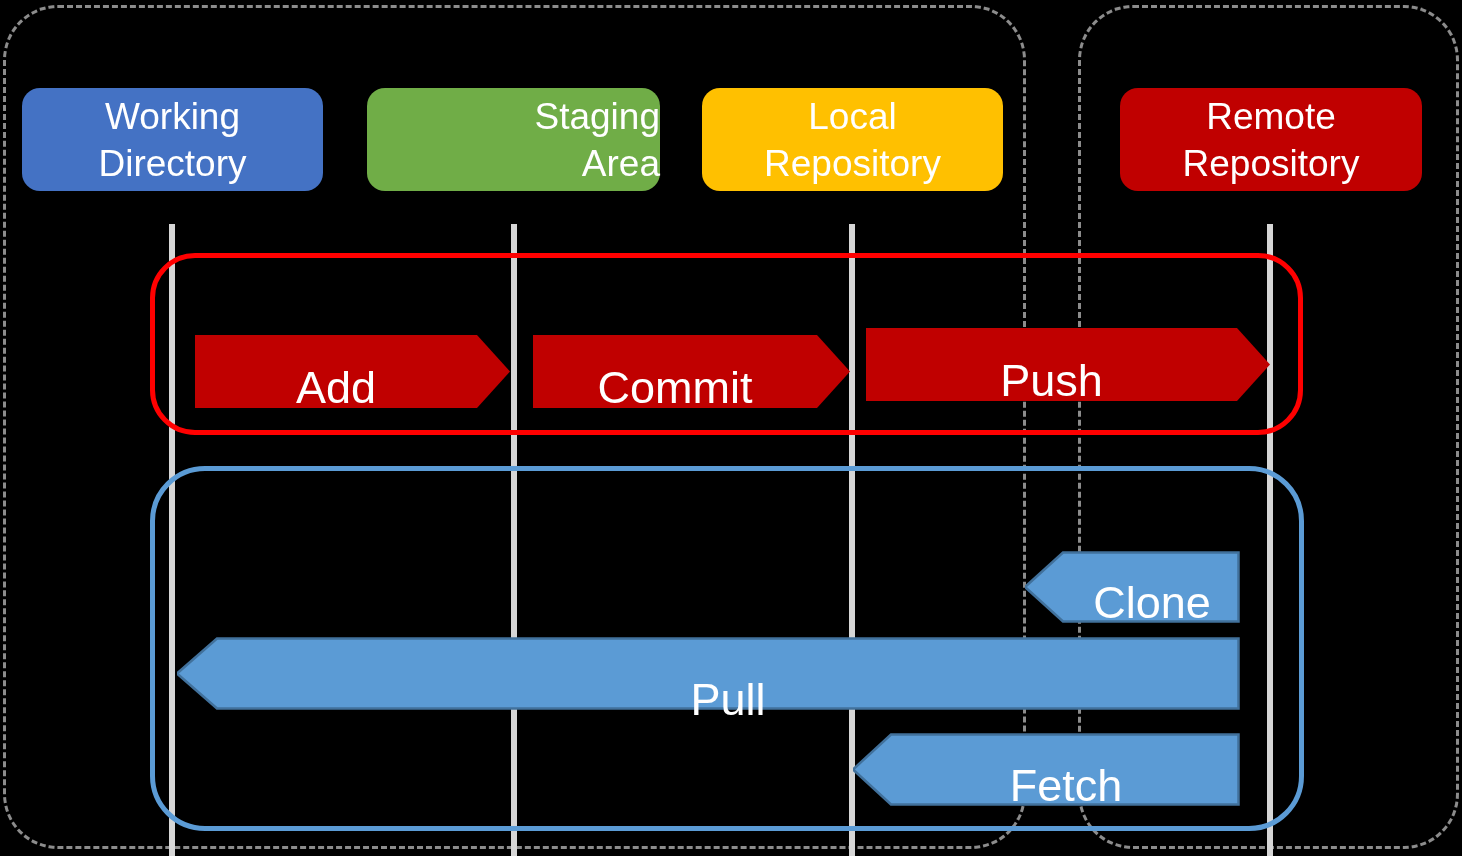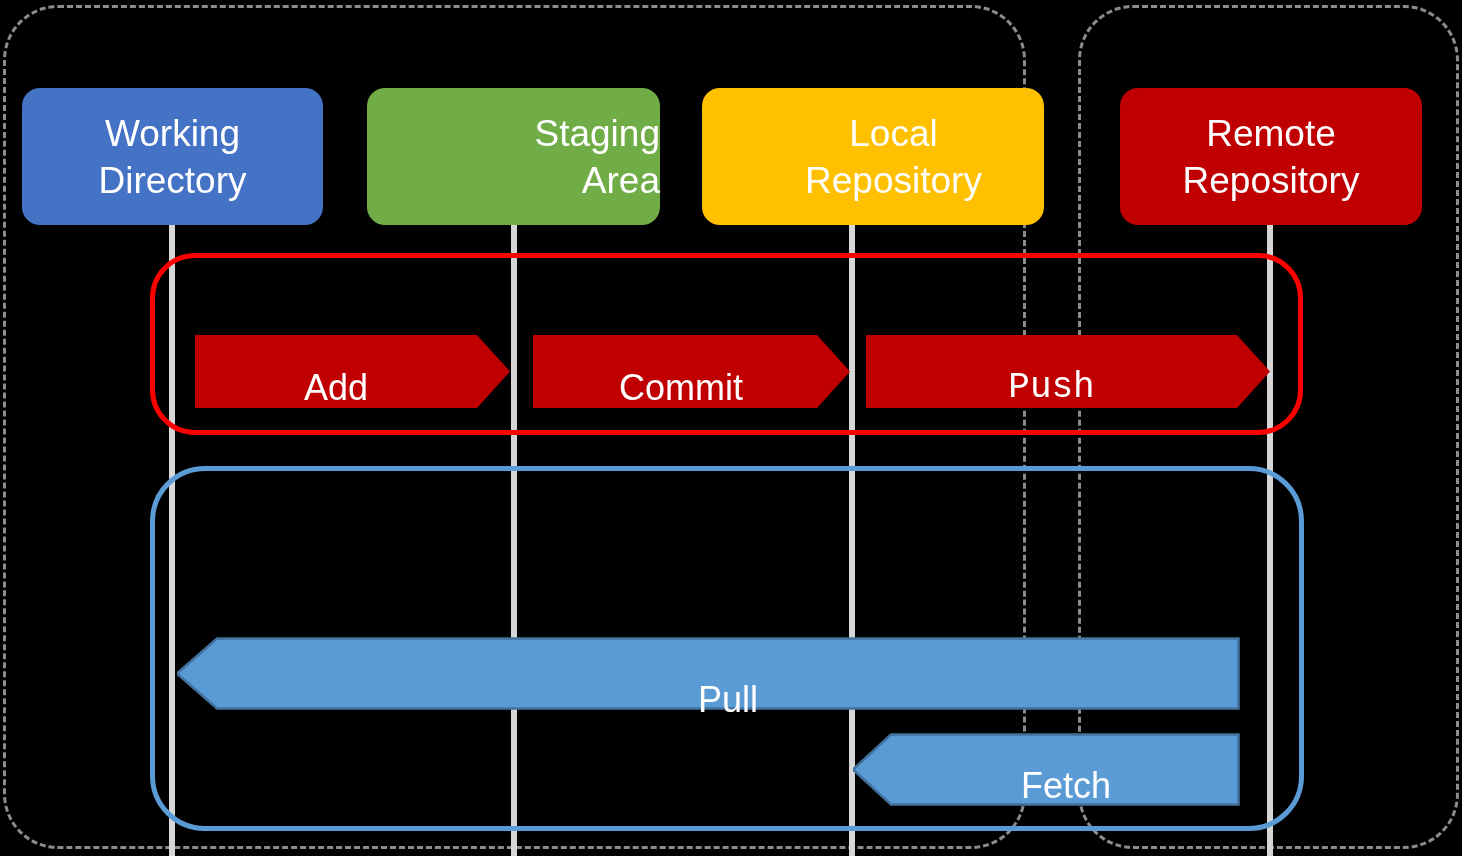--- a/index.html
+++ b/index.html
@@ -36,34 +36,34 @@
   }
   .lifeline.wd      { left: 169px; }
   .lifeline.staging { left: 511px; }
   .lifeline.local   { left: 849px; }
   .lifeline.remote  { left: 1267px; }
 
   
   .node {
     position: absolute;
     top: 88px;
-    height: 137px;
+    height: 103px;
     border-radius: 18px;
     display: flex;
     flex-direction: column;
     align-items: center;
     justify-content: center;
     color: #ffffff;
     font-size: 37px;
     line-height: 47px;
     text-align: center;
   }
   .node.wd      { left: 22px;   width: 301px; background: #4472c4; }
   .node.staging { left: 367px;  width: 293px; background: #70ad47; align-items: flex-end; }
-  .node.local   { left: 702px;  width: 301px; background: #ffc000; padding-left: 41px; }
+  .node.local   { left: 702px;  width: 301px; background: #ffc000; }
   .node.remote  { left: 1120px; width: 302px; background: #c00000; text-align: center; }
 
   
   .group-rect {
     position: absolute;
     box-sizing: border-box;
     background: transparent;
   }
   .group-rect.red {
     left: 150px; top: 253px; width: 1153px; height: 182px;
@@ -85,31 +85,31 @@
     left: 0; top: 0;
     display: block;
   }
   .arrow .arrow-label {
     position: absolute;
     left: 0; top: 0; right: 0; bottom: 0;
     display: flex;
     align-items: center;
     justify-content: center;
     color: #ffffff;
-    font-size: 36px;
+    font-size: 45px;
     box-sizing: border-box;
     pointer-events: none;
     margin-top: 32px;
   }
   .arrow.tip-right .arrow-label { padding-right: 33px; }
   .arrow.tip-left  .arrow-label { padding-left: 39px; }
 
   .arrow.add    { left: 195px;  top: 335px; width: 315px;  height: 73px; }
-  .arrow.commit { left: 533px;  top: 335px; width: 317px;  height: 73px; padding-left: 12px; }
-  .arrow.push   { left: 866px;  top: 335px; width: 404px;  height: 73px; font-family: Liberation Mono, monospace; }
+  .arrow.commit { left: 533px;  top: 335px; width: 317px;  height: 73px; }
+  .arrow.push   { left: 866px;  top: 328px; width: 404px;  height: 73px; }
   .arrow.clone  { left: 1025px; top: 551px; width: 215px;  height: 72px; }
   .arrow.pull   { left: 177px;  top: 637px; width: 1063px; height: 93px; }
   .arrow.merge  { left: 177px;  top: 733px; width: 655px;  height: 73px; }
   .arrow.fetch  { left: 853px;  top: 733px; width: 387px;  height: 73px; }
 </style>
 </head>
 <body>
 
 <div class="canvas">
 
@@ -153,20 +153,26 @@
     </svg>
     <div class="arrow-label">Commit</div>
   </div>
   <div class="arrow push tip-right">
     <svg width="404" height="73" viewBox="0 0 404 73">
       <polygon points="0,0 371,0 404,36.5 371,73 0,73" fill="#c00000"></polygon>
     </svg>
     <div class="arrow-label">Push</div>
   </div>
 
+  <div class="arrow clone tip-left">
+    <svg width="215" height="72" viewBox="0 0 215 72">
+      <polygon points="0,36 38,1.5 213.5,1.5 213.5,70.5 38,70.5" fill="#5b9bd5" stroke="#41719c" stroke-width="2.5"></polygon>
+    </svg>
+    <div class="arrow-label">Clone</div>
+  </div>
   <div class="arrow pull tip-left">
     <svg width="1063" height="73" viewBox="0 0 1063 73">
       <polygon points="0,36.5 40,1.5 1061.5,1.5 1061.5,71.5 40,71.5" fill="#5b9bd5" stroke="#41719c" stroke-width="2.5"></polygon>
     </svg>
     <div class="arrow-label">Pull</div>
   </div>
   <div class="arrow fetch tip-left">
     <svg width="387" height="73" viewBox="0 0 387 73">
       <polygon points="0,36.5 38,1.5 385.5,1.5 385.5,71.5 38,71.5" fill="#5b9bd5" stroke="#41719c" stroke-width="2.5"></polygon>
     </svg>

